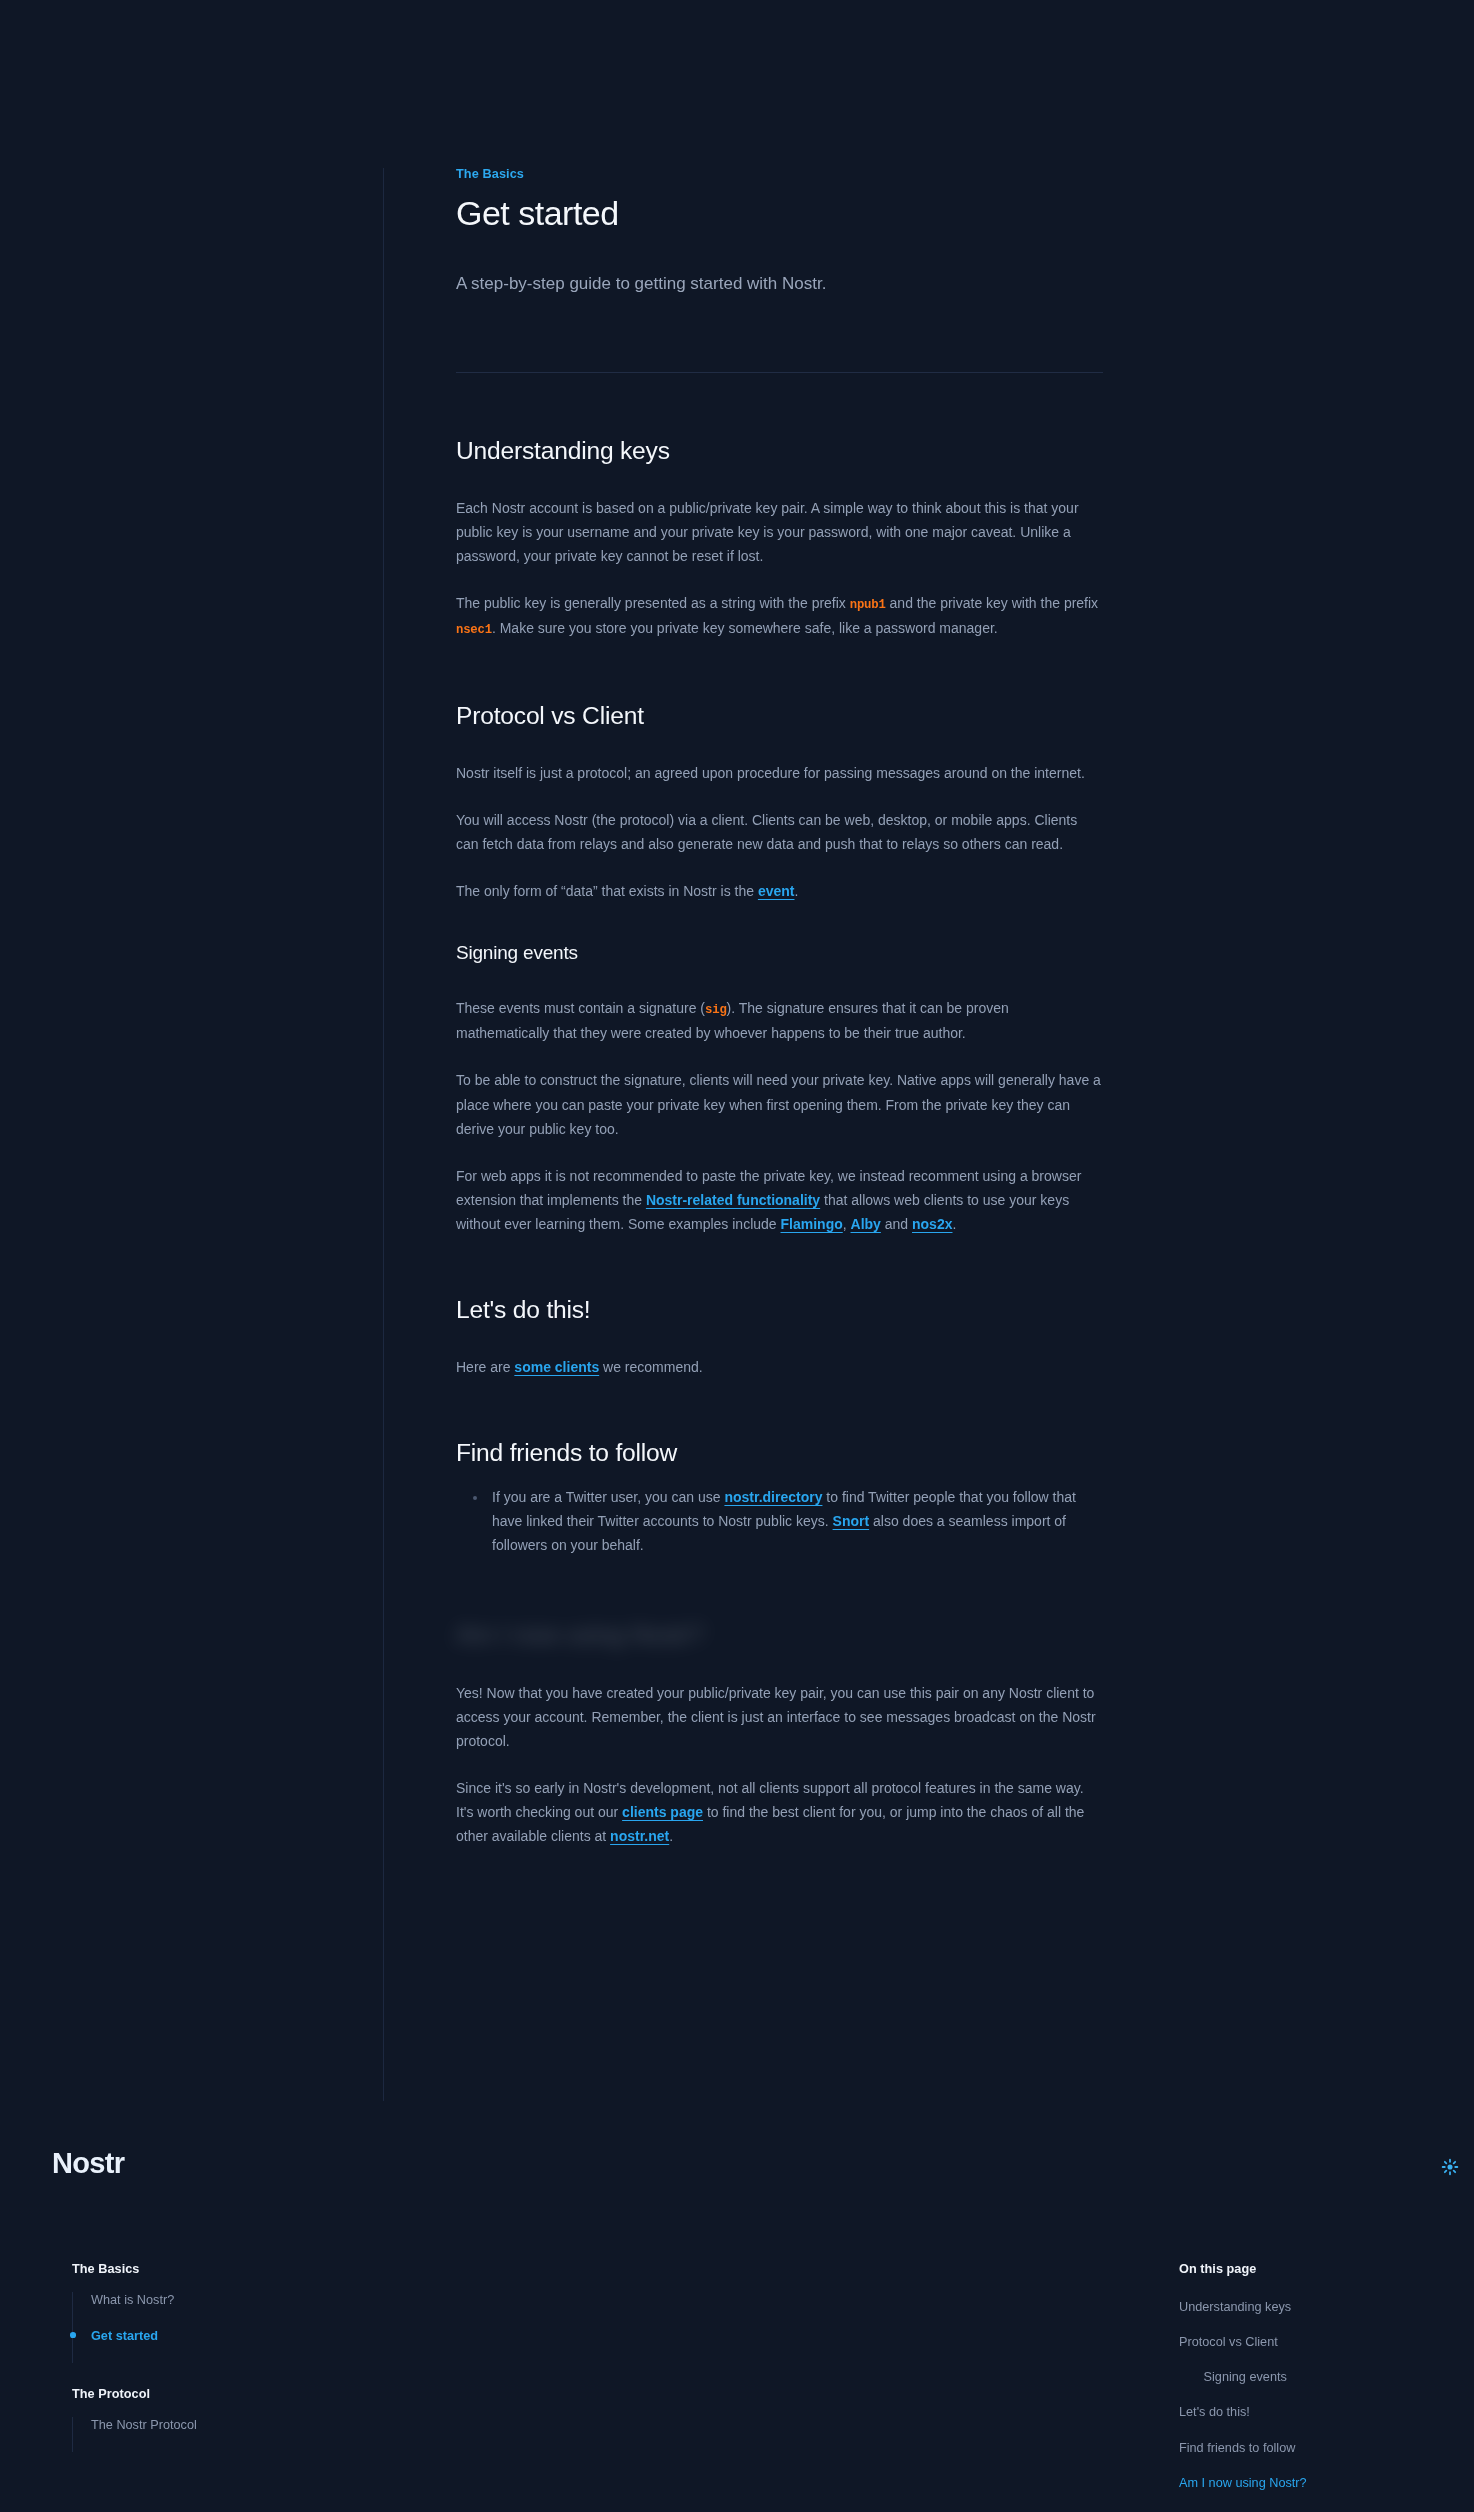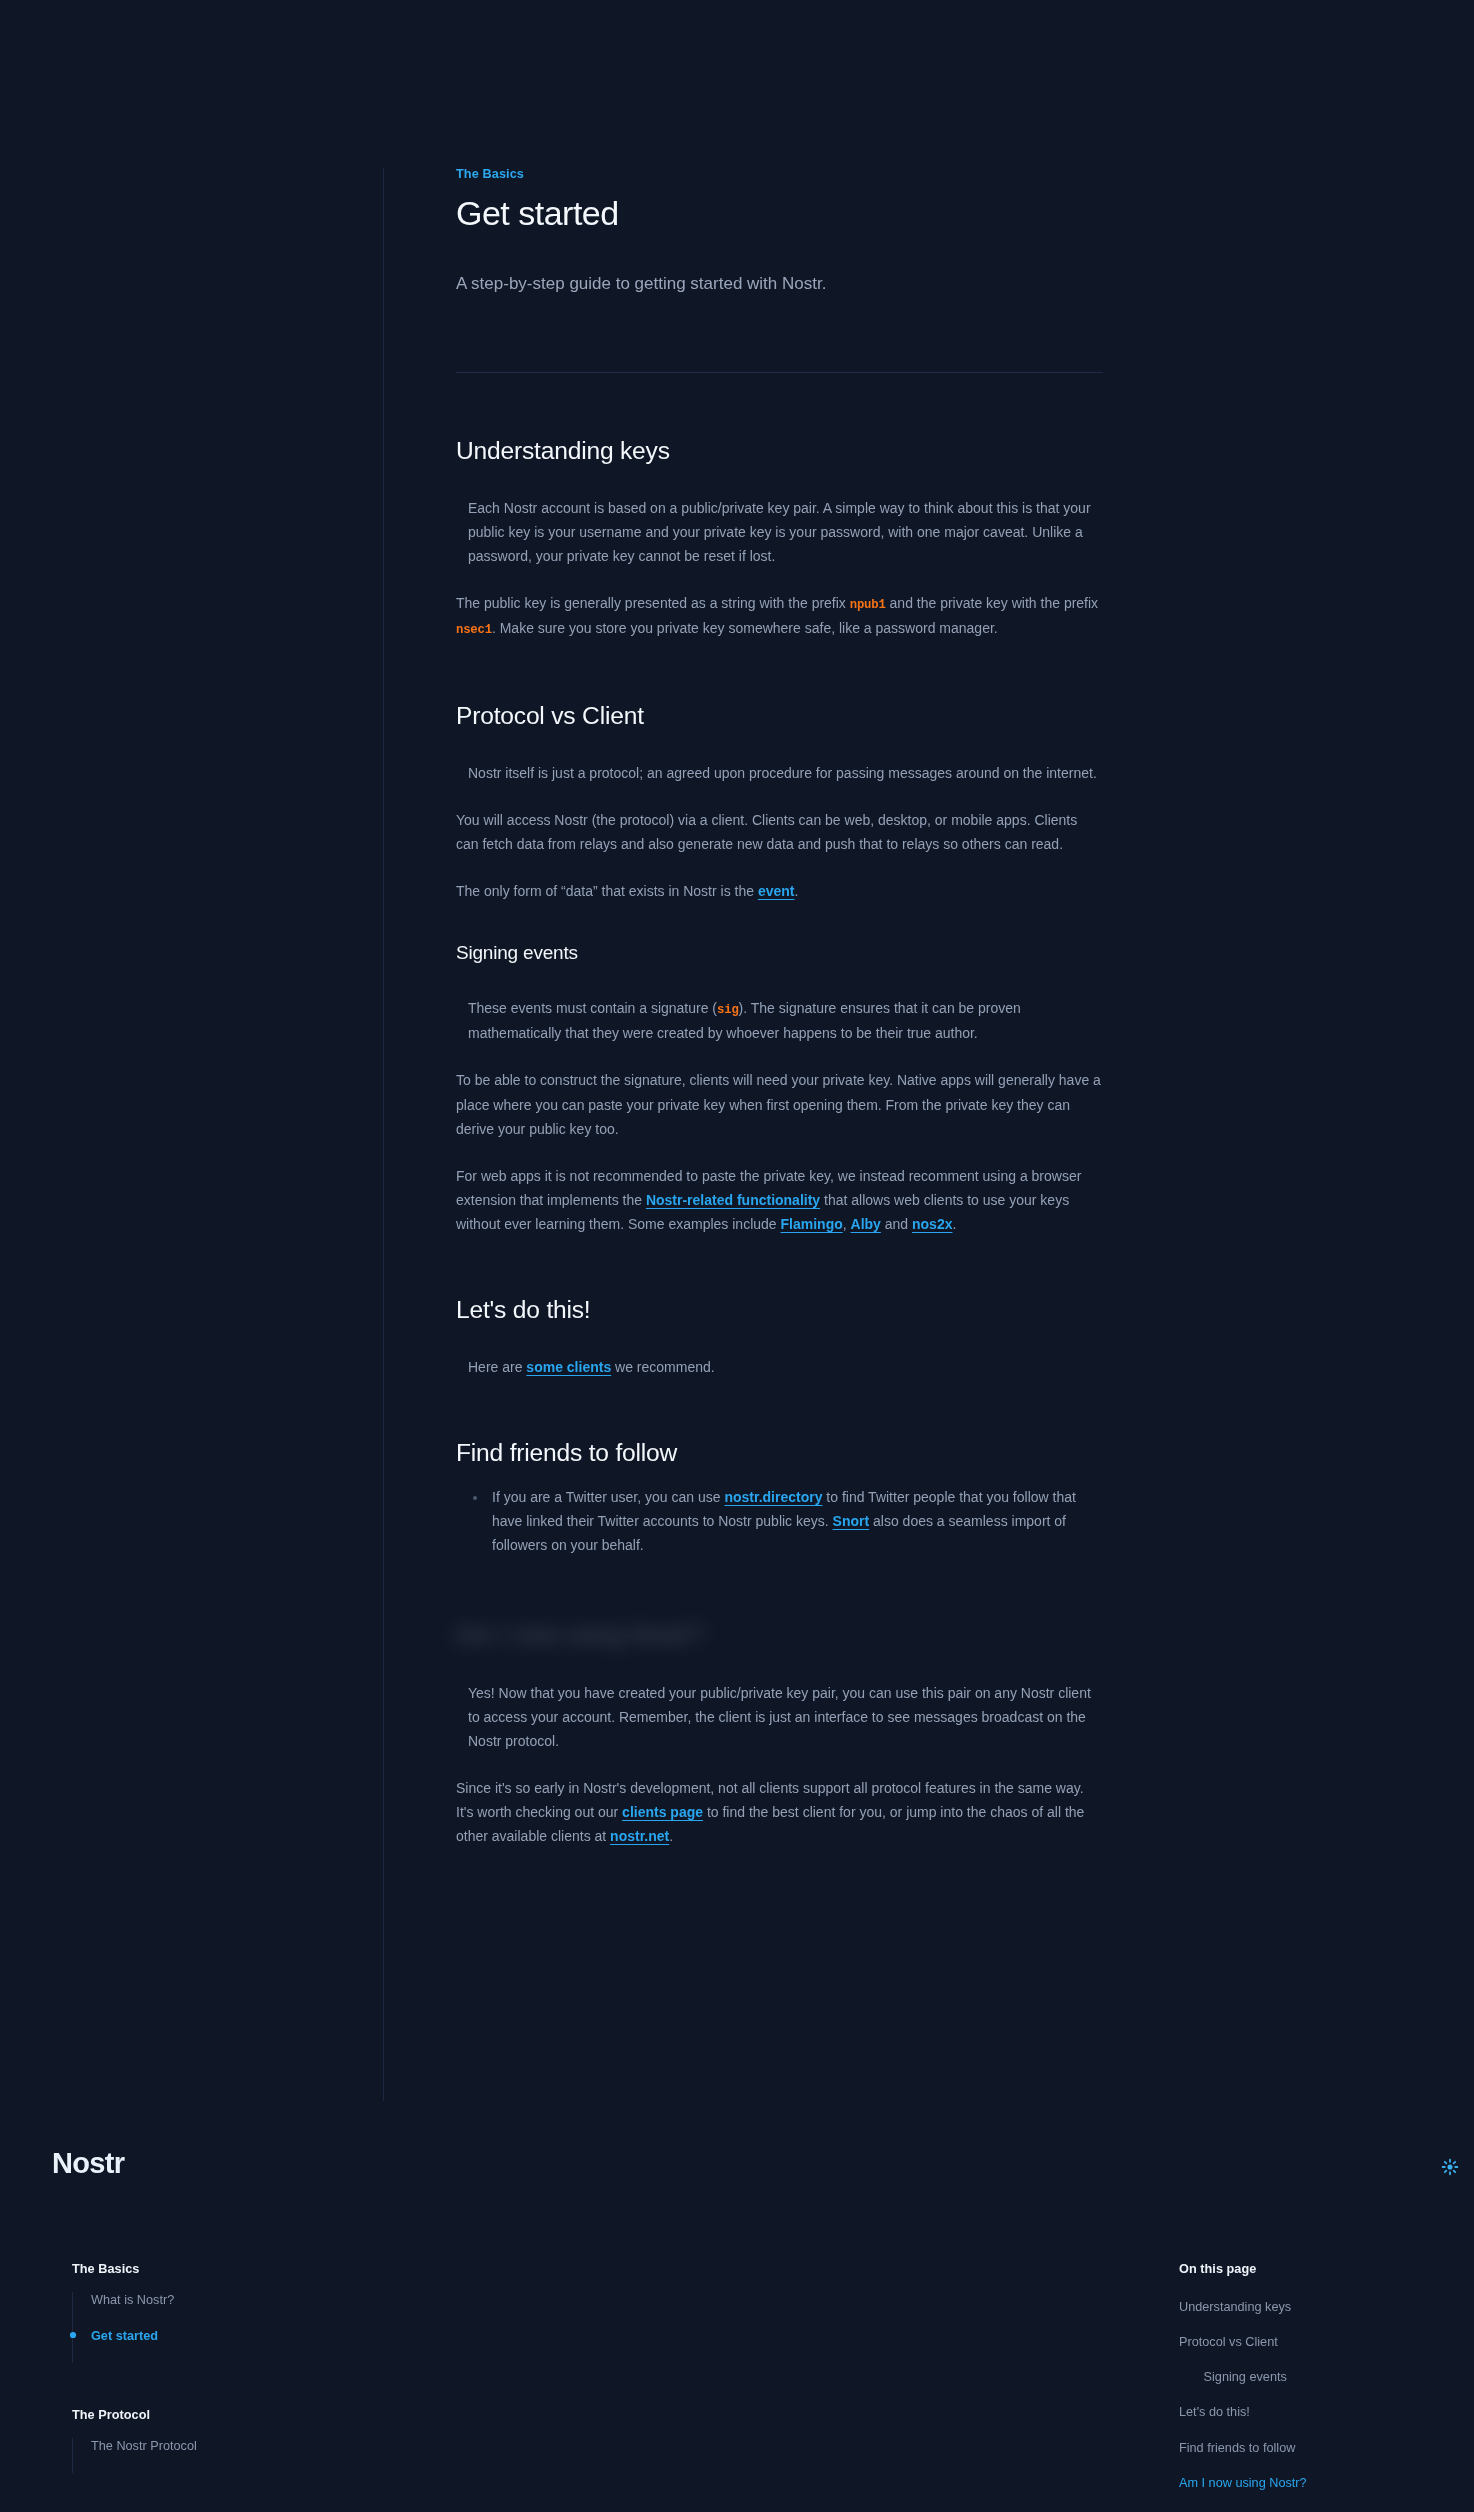--- a/index.html
+++ b/index.html
@@ -80,21 +80,21 @@
     margin-top: 39px;
     line-height: 1.2;
   }
 
   p.body {
     font-size: 14px;
     color: #93a0b6;
     line-height: 1.72;
     margin-top: 23px;
   }
-  p.body.first { margin-top: 31px; margin-left: 12px; }
+  p.body.first { margin-top: 31px; }
 
   code.mono {
     font-family: "Liberation Mono", "DejaVu Sans Mono", monospace;
     font-size: 12.3px;
     font-weight: 700;
     color: #f97316;
     letter-spacing: -0.2px;
   }
 
   a.link {
@@ -230,21 +230,21 @@
   .nav-items li.active::before {
     content: "";
     position: absolute;
     left: -21px;
     top: 4.9px;
     width: 5.7px;
     height: 5.7px;
     border-radius: 50%;
     background: #29a6ef;
   }
-  .nav-group + .nav-group { margin-top: 45px; }
+  .nav-group + .nav-group { margin-top: 24px; }
 
   
   .toc {
     position: absolute;
     left: 1163px;
     top: 161px;
     width: 270px;
     pointer-events: auto;
   }
   .toc-title {

